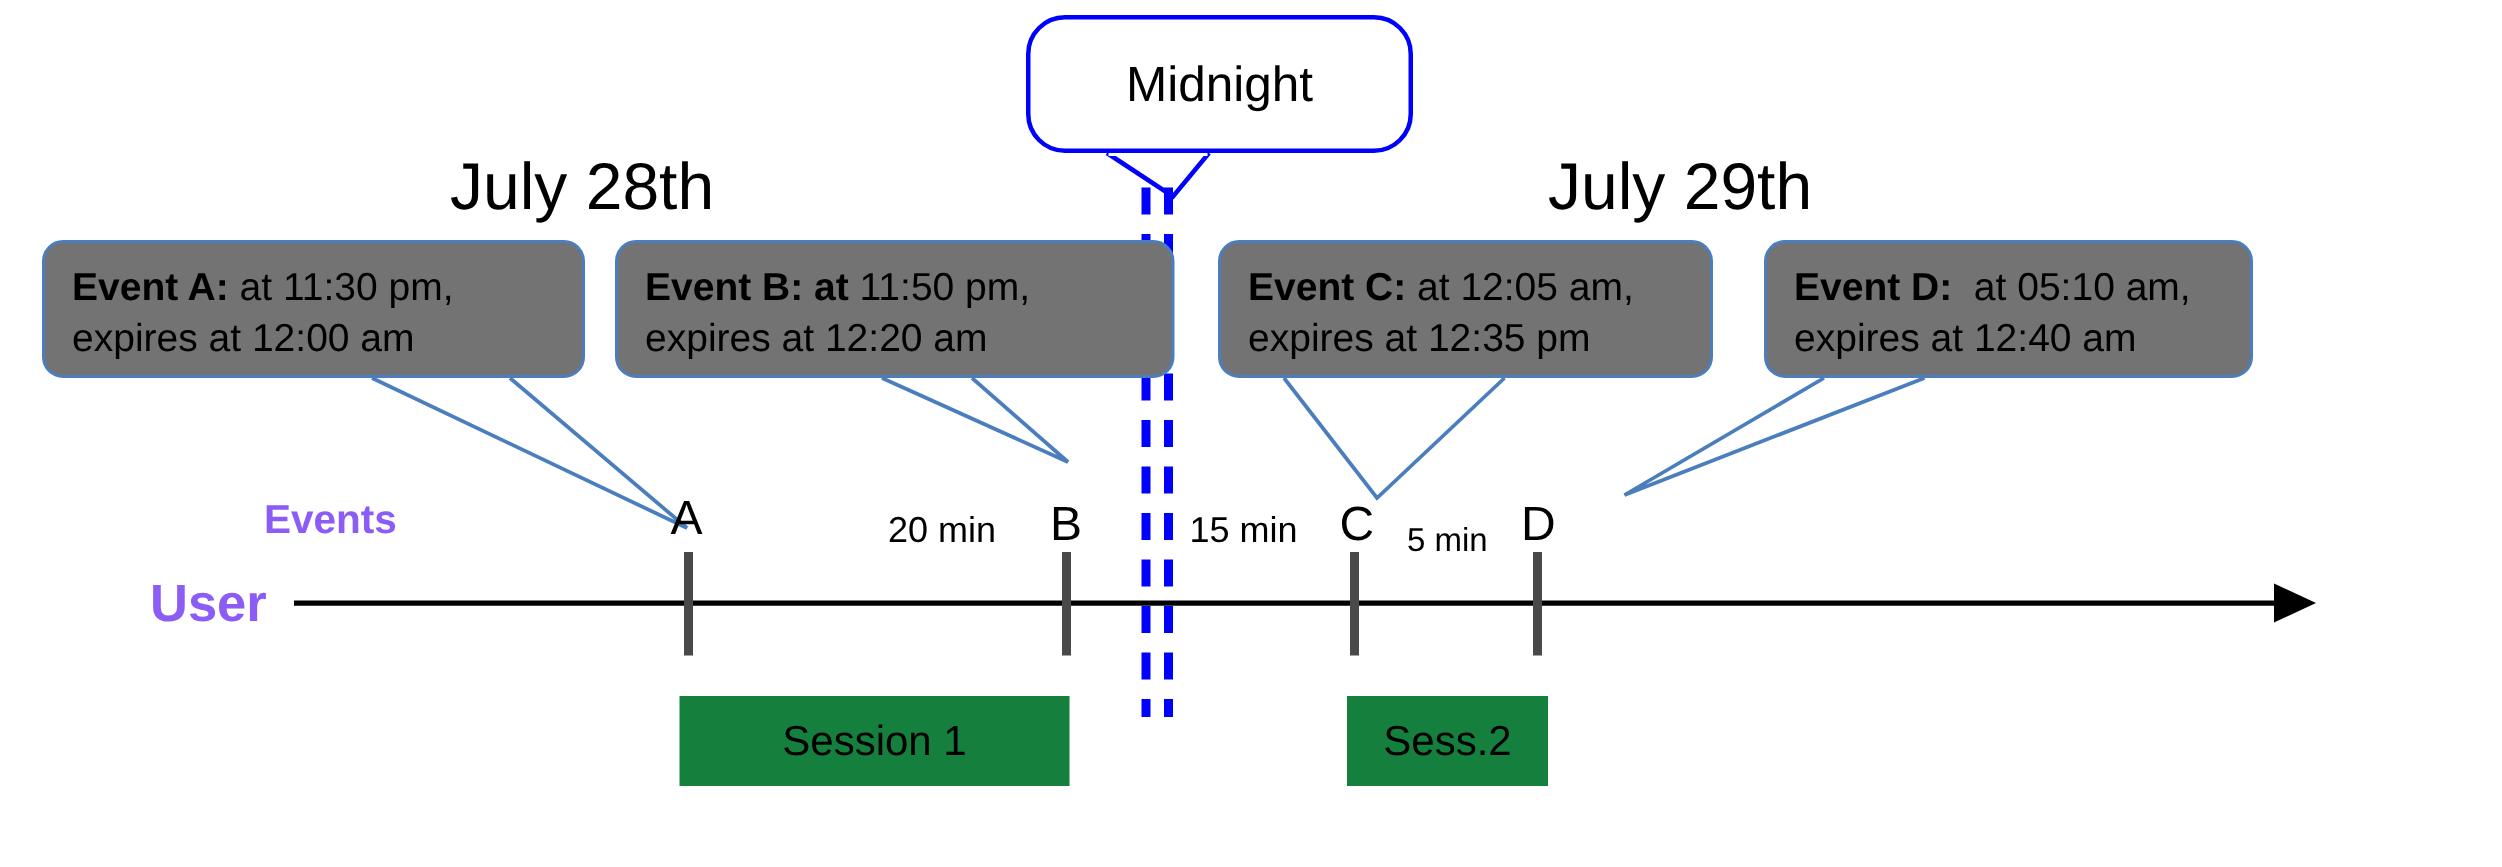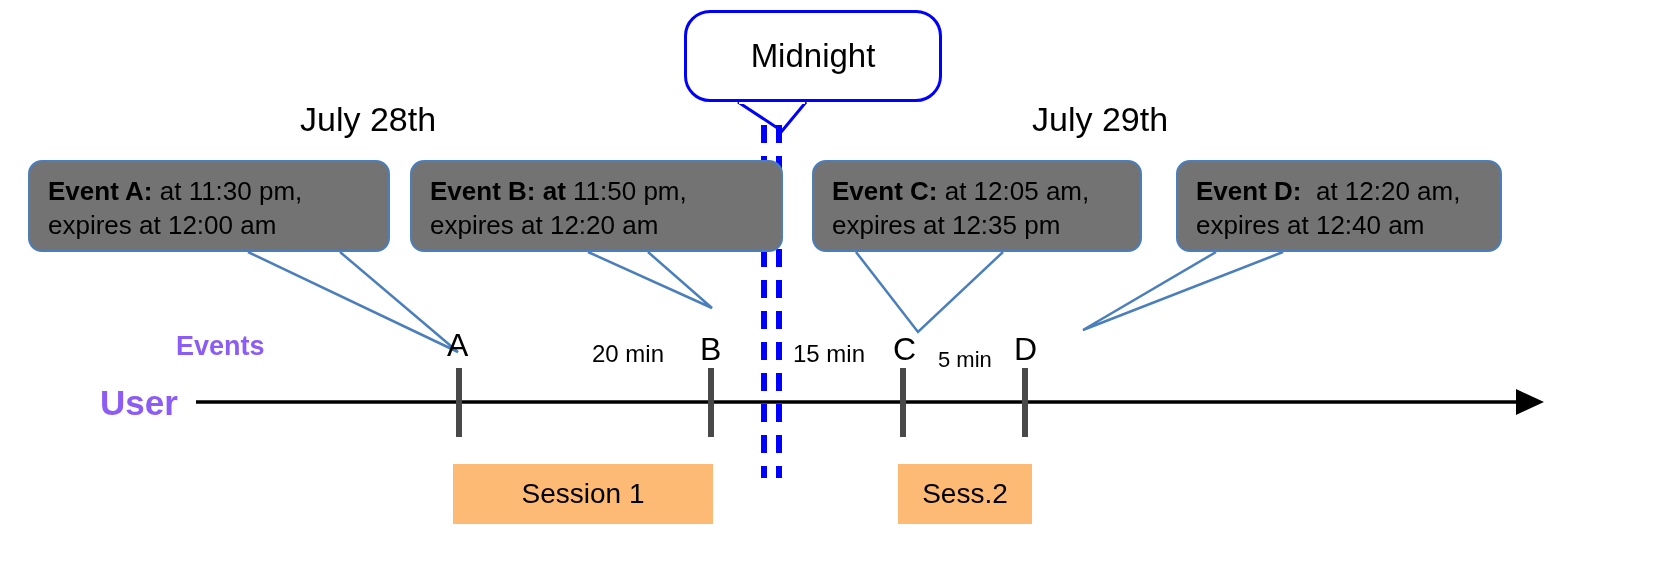--- a/index.html
+++ b/index.html
@@ -30,21 +30,21 @@
     border-radius: 14px;
     background: #737373;
     font-size: 26px;
     line-height: 1.32;
     color: #000000;
     padding: 12px 14px 10px 18px;
     z-index: 3;
   }
   .date-label {
     position: absolute;
-    font-size: 34px;
+    font-size: 44px;
     color: #000000;
     white-space: nowrap;
     z-index: 2;
   }
   .midnight-box {
     position: absolute;
     box-sizing: border-box;
     border: 3px solid #0000ff;
     border-radius: 26px;
     background: #ffffff;
@@ -73,21 +73,21 @@
   .interval-label {
     position: absolute;
     font-size: 24px;
     color: #000000;
     white-space: nowrap;
     z-index: 4;
   }
   .interval-small { font-size: 22px; }
   .session-box {
     position: absolute;
-    background: #fdba74;
+    background: #15803d;
     display: flex;
     align-items: center;
     justify-content: center;
     font-size: 28px;
     color: #000000;
     z-index: 2;
   }
 </style>
 </head>
 <body>
@@ -108,21 +108,21 @@
     <span style="font-weight:bold">Event B: at</span><span style="white-space:pre"> 11:50 pm,</span><br>
     <span>expires at 12:20 am</span>
   </div>
 
   <div class="callout" style="left:812px; top:160px; width:330px; height:92px;">
     <span style="font-weight:bold">Event C:</span><span style="white-space:pre"> at 12:05 am,</span><br>
     <span>expires at 12:35 pm</span>
   </div>
 
   <div class="callout" style="left:1176px; top:160px; width:326px; height:92px;">
-    <span style="font-weight:bold">Event D:</span><span style="white-space:pre">  at 12:20 am,</span><br>
+    <span style="font-weight:bold">Event D:</span><span style="white-space:pre">  at 05:10 am,</span><br>
     <span>expires at 12:40 am</span>
   </div>
 
   <svg class="layer" viewBox="0 0 1668 578" xmlns="http://www.w3.org/2000/svg">
 
     <g>
       <path d="M 738 102 L 782 131 L 806 102" fill="#ffffff" stroke="#0000ff" stroke-width="3" stroke-linejoin="miter"></path>
       <rect x="739" y="99" width="66" height="5" fill="#ffffff"></rect>
     </g>
 

